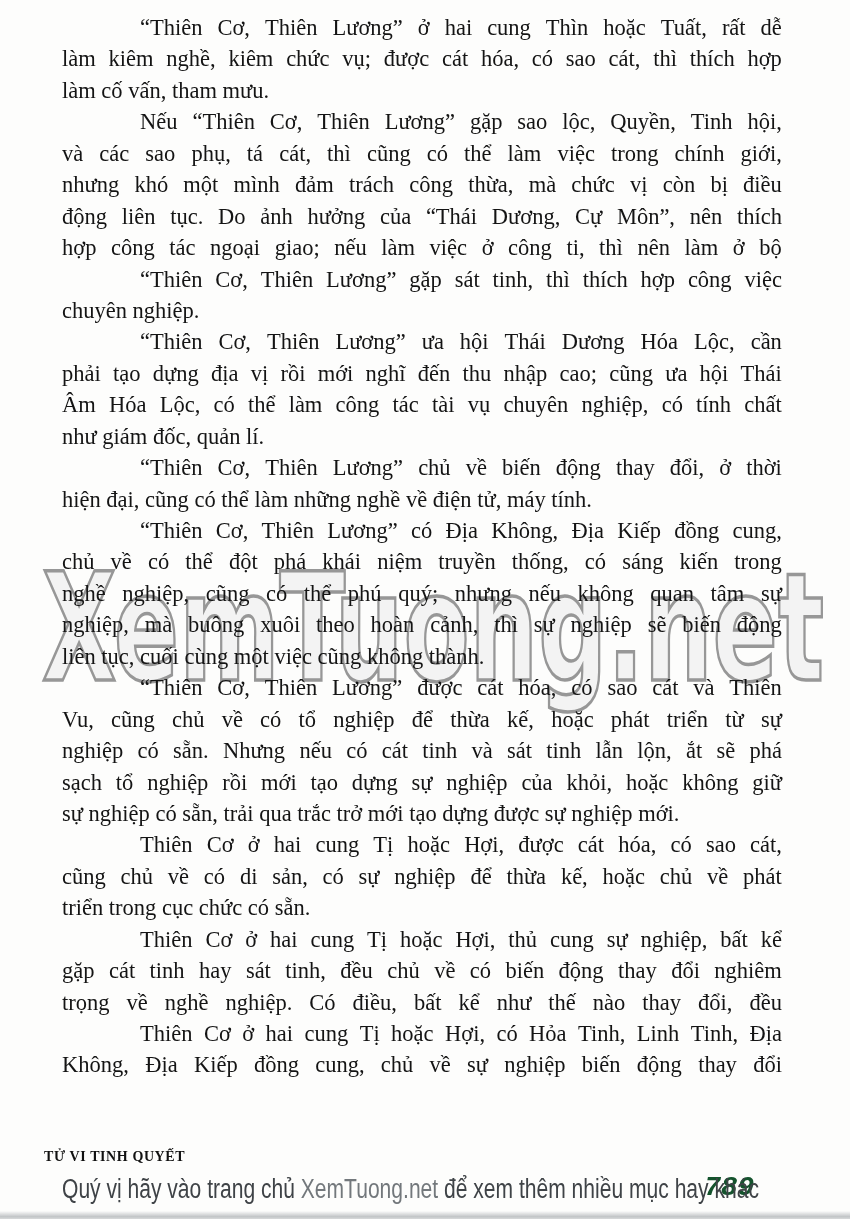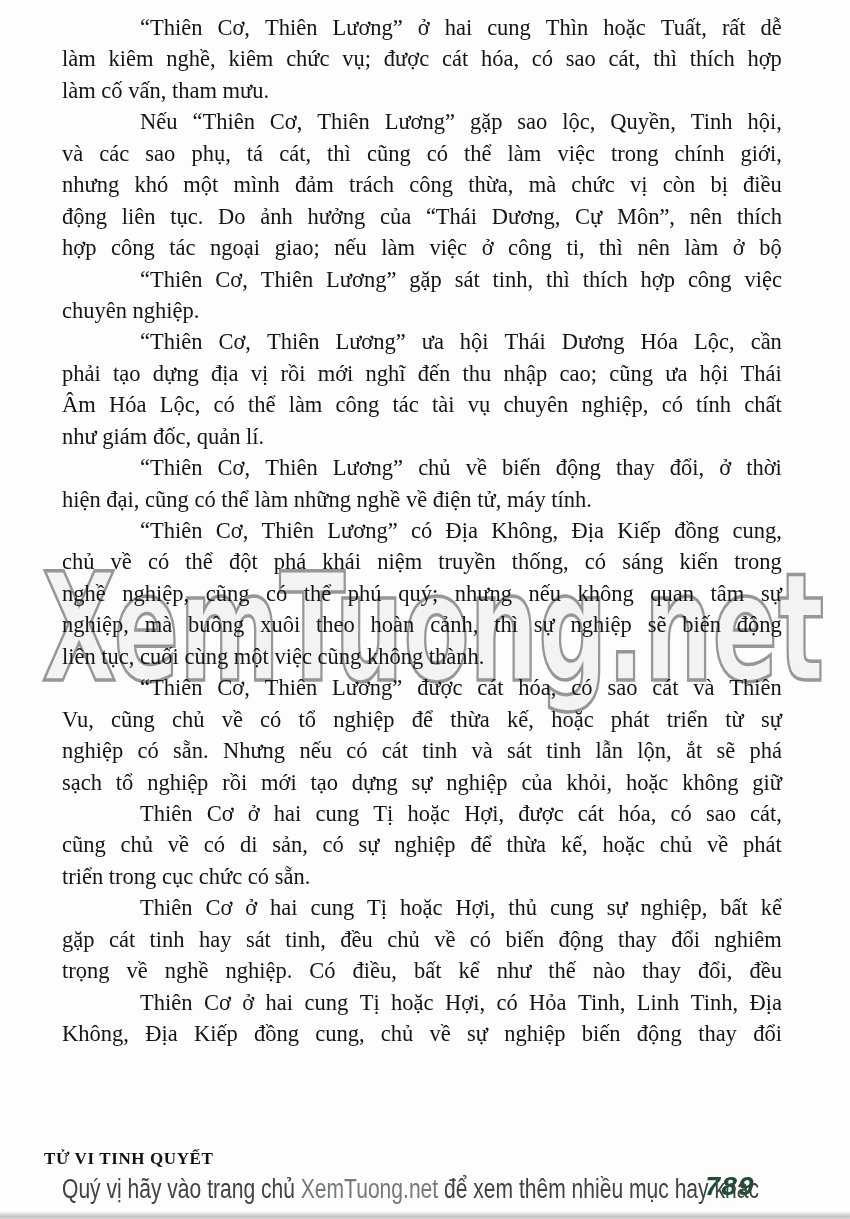--- a/index.html
+++ b/index.html
@@ -52,21 +52,21 @@
   
   .line.last { display: block; }
   
   #book-title {
     position: absolute;
     left: 44px;
     top: 1149px;
     z-index: 3;
     font-family: "Liberation Serif", serif;
     font-weight: 700;
-    font-size: 17px;
+    font-size: 14px;
     letter-spacing: 0.6px;
     color: #111;
   }
   #page-number {
     position: absolute;
     left: 704px;
     top: 1172px;
     z-index: 3;
     font-family: Liberation Mono, monospace;
     font-style: italic;
@@ -141,20 +141,21 @@
         <div class="line fill"><span>chủ</span><span>về</span><span>có</span><span>thể</span><span>đột</span><span>phá</span><span>khái</span><span>niệm</span><span>truyền</span><span>thống,</span><span>có</span><span>sáng</span><span>kiến</span><span>trong</span></div>
         <div class="line fill"><span>nghề</span><span>nghiệp,</span><span>cũng</span><span>có</span><span>thể</span><span>phú</span><span>quý;</span><span>nhưng</span><span>nếu</span><span>không</span><span>quan</span><span>tâm</span><span>sự</span></div>
         <div class="line fill"><span>nghiệp,</span><span>mà</span><span>buông</span><span>xuôi</span><span>theo</span><span>hoàn</span><span>cảnh,</span><span>thì</span><span>sự</span><span>nghiệp</span><span>sẽ</span><span>biến</span><span>động</span></div>
         <div class="line last">liên tục, cuối cùng một việc cũng không thành.</div>
       </div>
       <div class="paragraph">
         <div class="line fill first"><span>“Thiên</span><span>Cơ,</span><span>Thiên</span><span>Lương”</span><span>được</span><span>cát</span><span>hóa,</span><span>có</span><span>sao</span><span>cát</span><span>và</span><span>Thiên</span></div>
         <div class="line fill"><span>Vu,</span><span>cũng</span><span>chủ</span><span>về</span><span>có</span><span>tổ</span><span>nghiệp</span><span>để</span><span>thừa</span><span>kế,</span><span>hoặc</span><span>phát</span><span>triển</span><span>từ</span><span>sự</span></div>
         <div class="line fill"><span>nghiệp</span><span>có</span><span>sẵn.</span><span>Nhưng</span><span>nếu</span><span>có</span><span>cát</span><span>tinh</span><span>và</span><span>sát</span><span>tinh</span><span>lẫn</span><span>lộn,</span><span>ắt</span><span>sẽ</span><span>phá</span></div>
         <div class="line fill"><span>sạch</span><span>tổ</span><span>nghiệp</span><span>rồi</span><span>mới</span><span>tạo</span><span>dựng</span><span>sự</span><span>nghiệp</span><span>của</span><span>khỏi,</span><span>hoặc</span><span>không</span><span>giữ</span></div>
+        <div class="line last">sự nghiệp có sẵn, trải qua trắc trở mới tạo dựng được sự nghiệp mới.</div>
       </div>
       <div class="paragraph">
         <div class="line fill first"><span>Thiên</span><span>Cơ</span><span>ở</span><span>hai</span><span>cung</span><span>Tị</span><span>hoặc</span><span>Hợi,</span><span>được</span><span>cát</span><span>hóa,</span><span>có</span><span>sao</span><span>cát,</span></div>
         <div class="line fill"><span>cũng</span><span>chủ</span><span>về</span><span>có</span><span>di</span><span>sản,</span><span>có</span><span>sự</span><span>nghiệp</span><span>để</span><span>thừa</span><span>kế,</span><span>hoặc</span><span>chủ</span><span>về</span><span>phát</span></div>
         <div class="line last">triển trong cục chức có sẵn.</div>
       </div>
       <div class="paragraph">
         <div class="line fill first"><span>Thiên</span><span>Cơ</span><span>ở</span><span>hai</span><span>cung</span><span>Tị</span><span>hoặc</span><span>Hợi,</span><span>thủ</span><span>cung</span><span>sự</span><span>nghiệp,</span><span>bất</span><span>kể</span></div>
         <div class="line fill"><span>gặp</span><span>cát</span><span>tinh</span><span>hay</span><span>sát</span><span>tinh,</span><span>đều</span><span>chủ</span><span>về</span><span>có</span><span>biến</span><span>động</span><span>thay</span><span>đổi</span><span>nghiêm</span></div>
         <div class="line fill"><span>trọng</span><span>về</span><span>nghề</span><span>nghiệp.</span><span>Có</span><span>điều,</span><span>bất</span><span>kể</span><span>như</span><span>thế</span><span>nào</span><span>thay</span><span>đổi,</span><span>đều</span></div>

